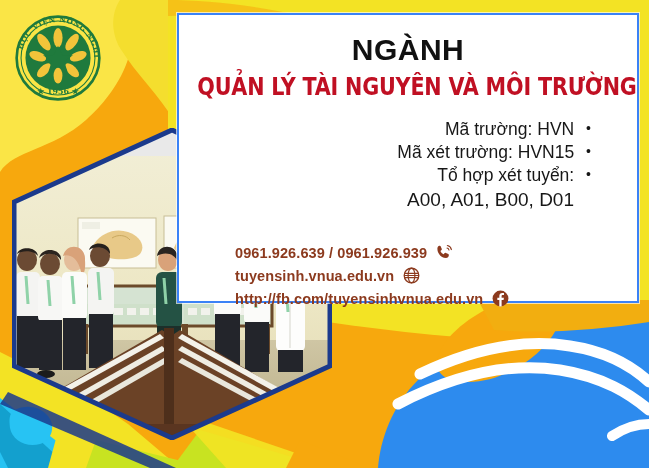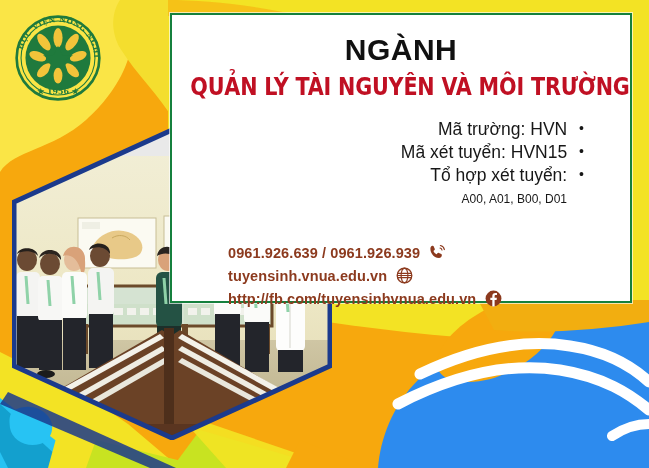--- a/index.html
+++ b/index.html
@@ -16,23 +16,23 @@
   .bg-svg{position:absolute;inset:0;width:649px;height:468px;}
 
   
   .logo{position:absolute;left:14px;top:14px;width:88px;height:88px;}
 
   
   .hexwrap{position:absolute;left:12px;top:128px;width:320px;height:312px;}
 
   
   .card{
-    position:absolute;left:170px;top:13px;width:462px;height:290px;
+    position:absolute;left:177px;top:13px;width:462px;height:290px;
     background:#FFFFFF;
-    border:2px solid #15803d;
+    border:2px solid #3b82f6;
     box-sizing:border-box;
     box-shadow:0 0 0 1px rgba(255,255,255,.65);
   }
   .card-inner{position:absolute;inset:3px;border:1px solid #FFFFFF;box-sizing:border-box;}
 
   .h-nganh{
     position:absolute;left:0;right:0;top:18px;text-align:center;
     font-size:30px;font-weight:bold;color:#111111;letter-spacing:.5px;
     font-family:"Liberation Sans",sans-serif;
   }
@@ -47,21 +47,21 @@
 
   
   .info{
     position:absolute;right:46px;top:102px;width:330px;
     text-align:right;color:#171717;
   }
   .info-line{
     font-size:17.5px;line-height:22px;white-space:nowrap;font-weight:normal;
   }
   .bul{display:inline-block;margin-left:7px;font-size:14px;vertical-align:2px;}
-  .info-combos{font-size:12px;line-height:27px;padding-right:17px;}
+  .info-combos{font-size:19px;line-height:27px;padding-right:17px;}
 
   
   .contacts{
     position:absolute;right:22px;top:226px;width:380px;
     color:#8C3A1E;font-weight:bold;
   }
   .crow{display:flex;align-items:center;justify-content:flex-start;gap:8px;height:23px;}
   .ctext{font-size:14.5px;white-space:nowrap;letter-spacing:.1px;}
   .cicon{width:19px;height:19px;flex:0 0 19px;display:block;}
 </style>
@@ -283,21 +283,21 @@
     <div class="h-nganh">NGÀNH</div>
     <div class="h-major">QUẢN LÝ TÀI NGUYÊN VÀ MÔI TRƯỜNG</div>
 
     <div class="info">
       <div class="info-line">
         <span>Mã trường:</span>
         <span>HVN</span>
         <span class="bul">•</span>
       </div>
       <div class="info-line">
-        <span>Mã xét tuyển:</span>
+        <span>Mã xét trường:</span>
         <span>HVN15</span>
         <span class="bul">•</span>
       </div>
       <div class="info-line">
         <span>Tổ hợp xét tuyển:</span>
         <span class="bul">•</span>
       </div>
       <div class="info-combos">A00, A01, B00, D01</div>
     </div>
 

